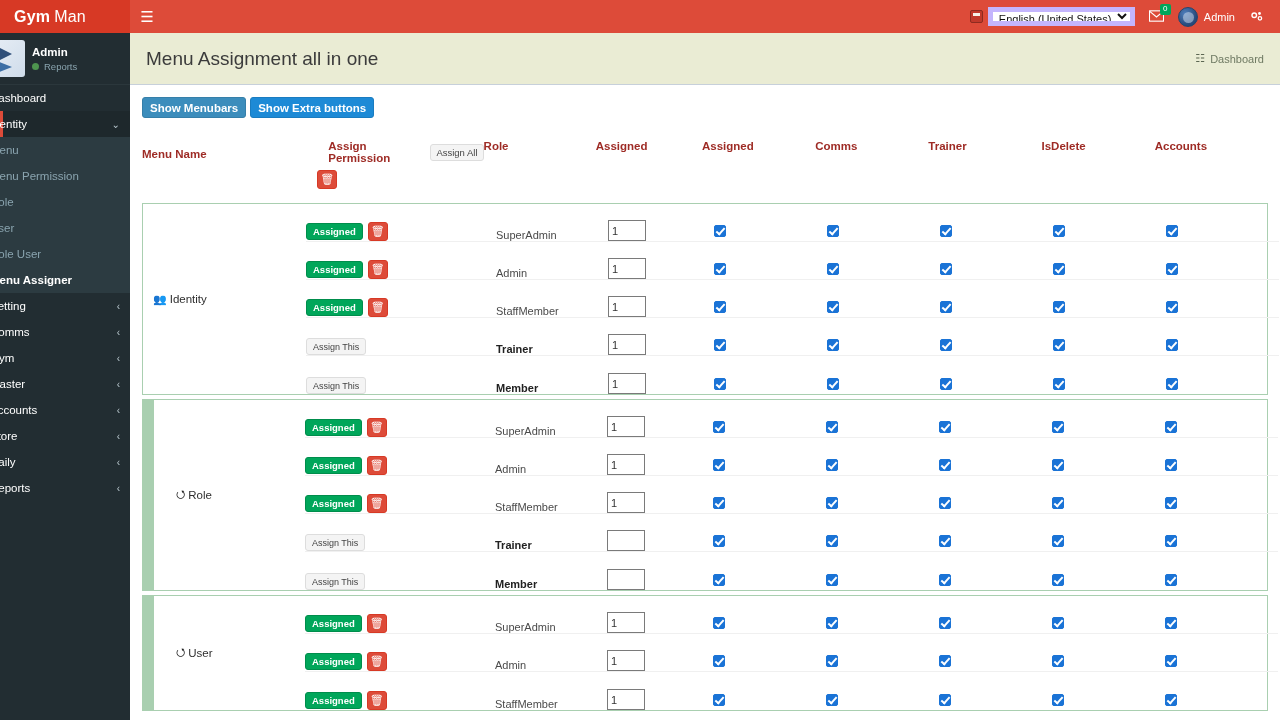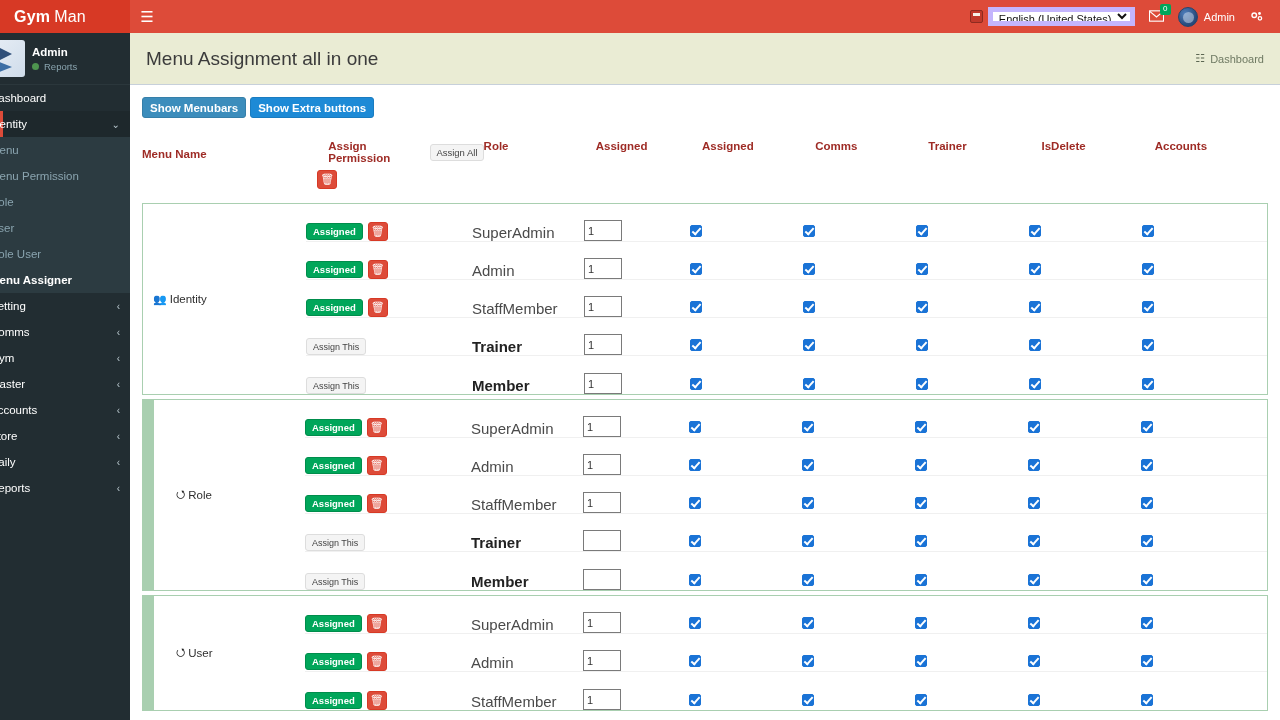--- a/index.html
+++ b/index.html
@@ -170,21 +170,21 @@
   }
   .group-box.thick .group-name-cell { width: 151px; padding-left: 22px; }
   .group-icon { margin-right: 3px; font-size: 11px; color: #222; }
   .group-rows { flex: 1; }
   .grow {
     display: flex; align-items: flex-end; height: 38px;
     border-bottom: 1px solid #f0f0f0;
   }
   .grow:last-child { border-bottom: none; }
   .cell-assign { width: 166px; display: flex; align-items: center; gap: 5px; flex: none; }
-  .cell-role   { width: 112px; font-size: 15px; color: #4a4a4a; flex: none; }
+  .cell-role   { width: 112px; font-size: 11px; color: #4a4a4a; flex: none; margin-left: 24px; }
   .cell-role.bold { font-weight: bold; color: #222; }
   .cell-sort   { width: 106px; flex: none; }
   .cell-chk    { width: 113px; flex: none; }
   input.sortbox {
     width: 38px; height: 21px; border: 1px solid #7a7a7a; background: #fff;
     font-family: "Liberation Sans", sans-serif; font-size: 11px; color: #333;
     padding: 0 3px;
   }
   input.cbx {
     width: 12px; height: 12px; margin: 0; -webkit-appearance: none; appearance: none;

